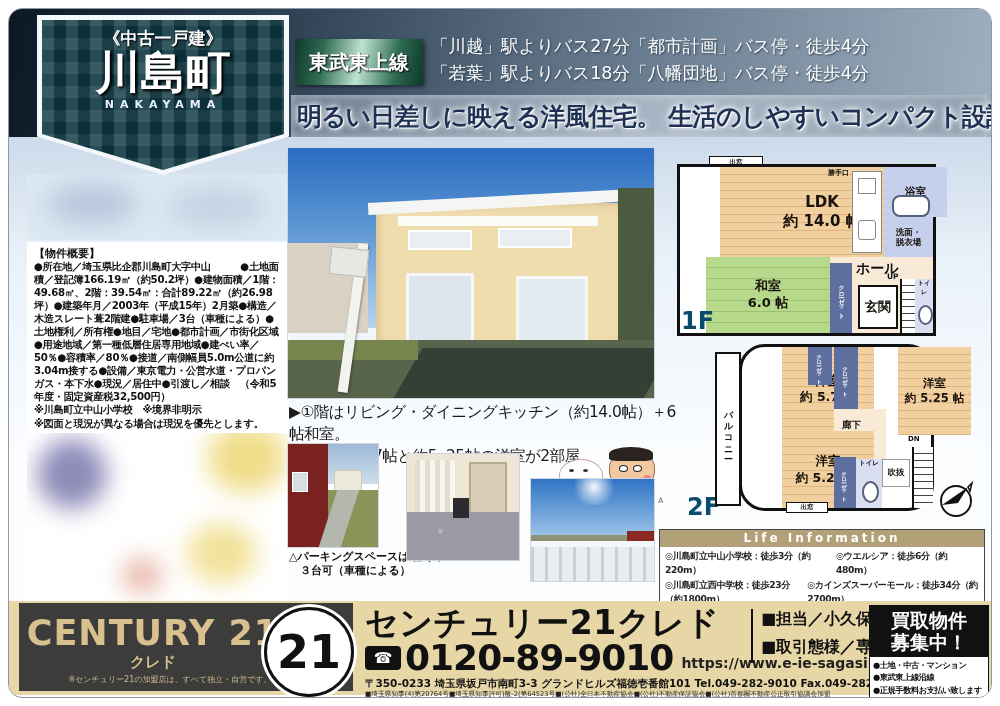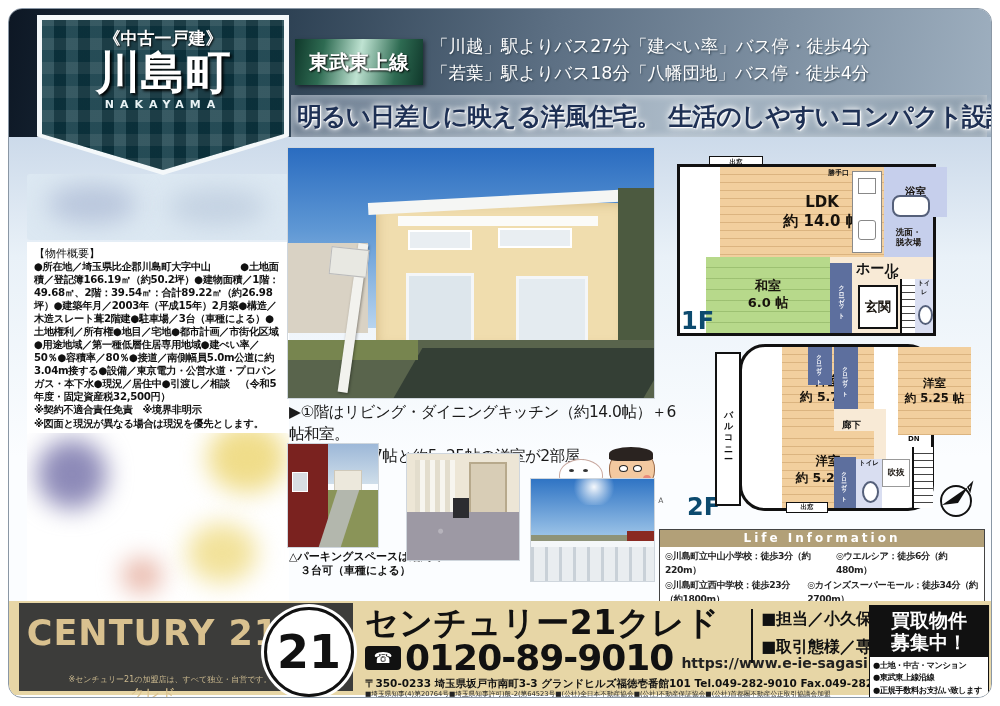--- a/index.html
+++ b/index.html
@@ -17,21 +17,21 @@
   .tobu{left:286px;top:30px;width:128px;height:46px;background:linear-gradient(100deg,#10382b,#2e6b52 22%,#bfe3d2 50%,#2e6b52 78%,#10382b);display:flex;align-items:center;justify-content:center;color:#fff;font-size:20px;font-weight:bold;text-shadow:1px 1px 2px #000;box-shadow:2px 2px 4px rgba(0,0,0,.5);}
   .access{left:422px;top:24px;width:560px;color:#fff;font-size:17.5px;font-weight:500;line-height:27px;text-shadow:1px 1px 2px #30404e;}
   .catchband{left:282px;top:86px;width:696px;height:42px;background:linear-gradient(90deg,#6e7f92,#a9b8c6 55%,#8e9fae);display:flex;align-items:center;box-shadow:inset 0 0 8px rgba(255,255,255,.5);}
   .catchtext{font-family:"DejaVu Serif","Liberation Serif",serif;font-size:25px;font-weight:bold;color:#1e3054;letter-spacing:-1px;white-space:nowrap;text-shadow:0 0 5px #fff,0 0 9px #fff,1px 1px 1px #fff;padding-left:6px;}
   
   .bodybg{left:0;top:128px;width:984px;height:464px;background:linear-gradient(180deg,#ccdaea 0,#e9f1f8 120px,#fbfdff 320px);}
   
   .blurbox{overflow:hidden;background:#fff;border-radius:3px;}
   .blob{position:absolute;border-radius:50%;filter:blur(12px);}
   .overview{left:18px;top:233px;width:262px;height:192px;background:#fff;padding:4px 7px;box-sizing:border-box;color:#111;}
-  .ov-title{font-size:11px;font-weight:normal;}
+  .ov-title{font-size:11px;font-weight:bold;}
   .ov-body{font-size:10.2px;font-weight:600;line-height:1.27;letter-spacing:-0.3px;}
   .ov-note{font-size:10.2px;font-weight:600;line-height:1.3;letter-spacing:-0.3px;}
   
   .photo{overflow:hidden;box-shadow:0 0 0 1px #cfd6dd;}
   .feat{left:280px;top:392px;width:390px;color:#1a1a1a;font-size:15.5px;line-height:22px;font-weight:500;letter-spacing:-0.5px;}
   .caption{left:280px;top:541px;font-size:11px;line-height:14px;color:#111;font-weight:600;}
   .copyright{left:592px;top:487px;font-size:7.5px;color:#555;}
   
   .plan{background:#fff;border:3px solid #111;}
   .room{position:absolute;display:flex;align-items:center;justify-content:center;text-align:center;font-weight:bold;color:#17120c;}
@@ -48,21 +48,21 @@
   
   .life{left:650px;top:520px;width:326px;height:88px;background:#fff;border:1px solid #444;box-sizing:border-box;}
   .life-h{height:17px;background:#b2a078;color:#fff;text-align:center;font-size:12px;letter-spacing:3px;font-weight:bold;line-height:17px;}
   .life-items{padding:2px 5px;font-size:9.2px;font-weight:600;color:#222;line-height:1.55;letter-spacing:-0.4px;}
   .life-row{display:flex;}
   .life-row span:first-child{width:176px;}
   
   .tanband{left:0;top:592px;width:984px;height:94px;background:#e7d6a6;}
   .century{left:10px;top:594px;width:334px;height:88px;background:#3c3c3a;color:#d9c18f;}
   .c21{position:absolute;left:6px;top:10px;width:256px;text-align:center;font-size:35px;font-weight:bold;letter-spacing:1px;}
-  .c21sub{position:absolute;left:6px;top:50px;width:256px;text-align:center;font-size:15px;font-weight:normal;margin-top:32px;}
+  .c21sub{position:absolute;left:6px;top:50px;width:256px;text-align:center;font-size:15px;font-weight:bold;}
   .c21disc{position:absolute;left:6px;top:71px;width:290px;text-align:center;font-size:8px;color:#cbb98f;}
   .seal{left:255px;top:598px;width:84px;height:84px;background:#fff;border:3px solid #111;border-radius:50%;display:flex;align-items:center;justify-content:center;font-size:46px;font-weight:bold;color:#111;z-index:6;box-shadow:0 0 0 3px #fff;}
   .company{left:356px;top:592px;font-size:33px;font-weight:bold;color:#111;letter-spacing:0.5px;white-space:nowrap;}
   .phone-row{left:356px;top:628px;display:flex;align-items:center;}
   .freedial{width:36px;height:24px;background:#111;border-radius:4px;color:#fff;font-size:15px;display:flex;align-items:center;justify-content:center;margin-right:4px;}
   .phone-num{font-size:36px;font-weight:bold;color:#111;letter-spacing:-1px;}
   .url{font-size:14px;font-weight:bold;color:#222;margin-left:8px;margin-top:10px;}
   .address{left:356px;top:668px;font-size:10.5px;font-weight:bold;color:#111;white-space:nowrap;}
   .license{left:356px;top:681px;font-size:6.7px;color:#222;white-space:nowrap;}
   .divider{left:742px;top:600px;width:2px;height:54px;background:#111;}
@@ -82,38 +82,38 @@
   <div class="abs badge-outer">
     <div class="badge-inner">
       <div class="badge-cat">《中古一戸建》</div>
       <div class="badge-t1">川島町</div>
       <div class="badge-romaji">NAKAYAMA</div>
     </div>
   </div>
 
   <div class="abs tobu">東武東上線</div>
   <div class="abs access">
-    <div>「川越」駅よりバス27分「建ぺい率」バス停・徒歩4分</div>
+    <div>「川越」駅よりバス27分「都市計画」バス停・徒歩4分</div>
     <div>「若葉」駅よりバス18分「八幡団地」バス停・徒歩4分</div>
   </div>
   <div class="abs catchband">
     <span class="catchtext">明るい日差しに映える洋風住宅。 生活のしやすいコンパクト設計。</span>
   </div>
 
   <div class="abs bodybg"></div>
 
   <div class="abs blurbox" style="left:18px;top:165px;width:262px;height:66px;background:#dce8f2;">
     <div class="blob" style="left:20px;top:10px;width:90px;height:40px;background:#b9c6dc;"></div>
     <div class="blob" style="left:140px;top:14px;width:100px;height:38px;background:#c4d2e2;"></div>
   </div>
 
   <div class="abs overview">
     <div class="ov-title">【物件概要】</div>
     <div class="ov-body">●所在地／埼玉県比企郡川島町大字中山　　　●土地面積／登記簿166.19㎡（約50.2坪）●建物面積／1階：49.68㎡、2階：39.54㎡：合計89.22㎡（約26.98坪）●建築年月／2003年（平成15年）2月築●構造／木造スレート葺2階建●駐車場／3台（車種による）●土地権利／所有権●地目／宅地●都市計画／市街化区域●用途地域／第一種低層住居専用地域●建ぺい率／50％●容積率／80％●接道／南側幅員5.0m公道に約3.04m接する●設備／東京電力・公営水道・プロパンガス・本下水●現況／居住中●引渡し／相談　（令和5年度・固定資産税32,500円）</div>
-    <div class="ov-note">※契約不適合責任免責　※境界非明示</div>
+    <div class="ov-note">※川島町立中山小学校　※境界非明示</div>
     <div class="ov-note">※図面と現況が異なる場合は現況を優先とします。</div>
   </div>
 
   <div class="abs blurbox" style="left:18px;top:424px;width:262px;height:172px;">
     <div class="blob" style="left:10px;top:6px;width:70px;height:70px;background:#8d8ab8;"></div>
     <div class="blob" style="left:180px;top:-10px;width:80px;height:70px;background:#f0dd8a;"></div>
     <div class="blob" style="left:160px;top:90px;width:70px;height:60px;background:#f2e29a;"></div>
     <div class="blob" style="left:95px;top:125px;width:40px;height:35px;background:#e8b6a8;"></div>
   </div>
 

